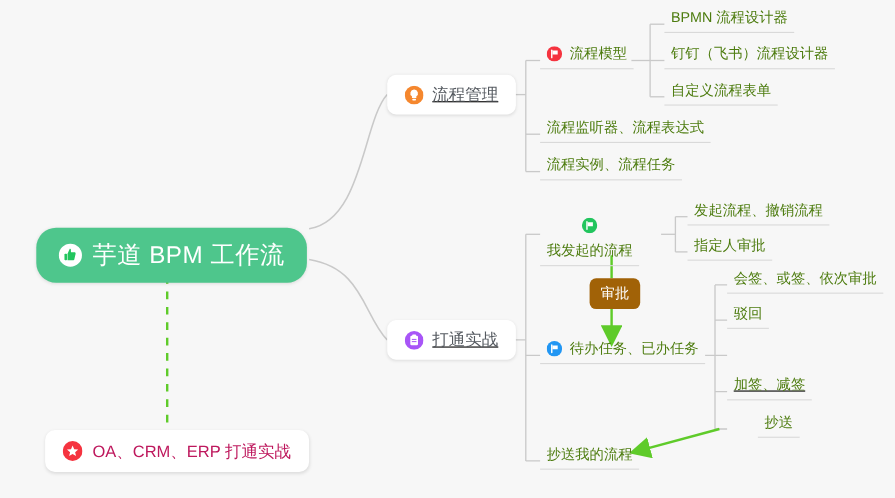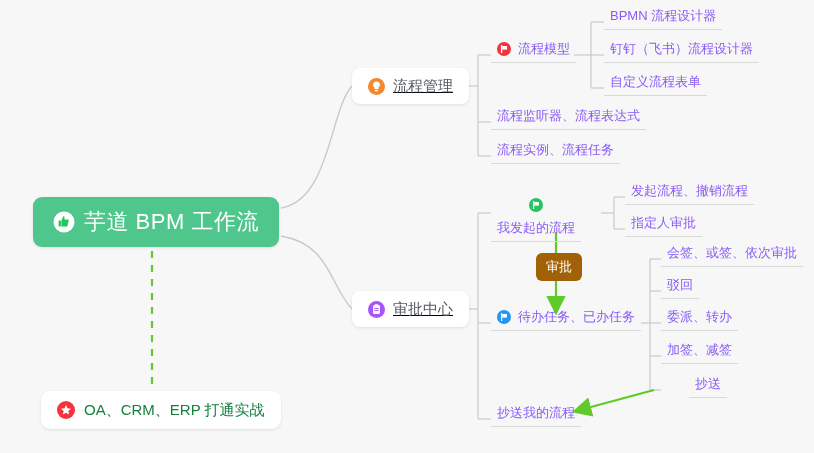--- a/index.html
+++ b/index.html
@@ -68,40 +68,40 @@
     position: absolute;
     display: flex;
     align-items: center;
     gap: 7px;
     border-bottom: 1px solid #d9d9d9;
     padding: 0 6px 4px 6px;
     box-sizing: border-box;
     white-space: nowrap;
   }
   .leaf-label {
-    color: #8b5cf6;
+    color: #4d7c0f;
     font-size: 13px;
     white-space: nowrap;
   }
 
   
   .callout-node {
     position: absolute;
     display: flex;
     align-items: center;
     gap: 9px;
     background: #ffffff;
     border-radius: 9px;
     box-shadow: 0 1px 3px rgba(0,0,0,0.10);
     padding: 0 16px;
     height: 38px;
     box-sizing: border-box;
   }
   .callout-label {
-    color: #15803d;
+    color: #be185d;
     font-size: 15px;
     white-space: nowrap;
   }
 
   
   .badge-node {
     position: absolute;
     display: flex;
     align-items: center;
     justify-content: center;
@@ -176,21 +176,21 @@
     <path d="M 650 390 L 661 390" stroke="#c9c9c9" stroke-width="1.2" fill="none"></path>
 
     <path d="M 556 232 L 556 253" stroke="#5fcb2a" stroke-width="2.2" fill="none"></path>
     <path d="M 556 281 L 556 311" stroke="#5fcb2a" stroke-width="2.2" fill="none" marker-end="url(#arrowGreen)"></path>
 
     <path d="M 654 390 L 576 411" stroke="#5fcb2a" stroke-width="2.2" fill="none" marker-end="url(#arrowGreen)"></path>
 
     <path d="M 152 398 L 152 232" stroke="#5fcb2a" stroke-width="2.2" stroke-dasharray="7 7" fill="none" marker-end="url(#arrowGreenUp)"></path>
   </svg>
 
-  <div class="root-node" style="left:33px; top:197px;">
+  <div class="root-node" style="left:33px; top:207px;border-radius:18px;">
     <span class="icon">
       <svg width="22" height="22" viewBox="0 0 22 22">
         <circle cx="11" cy="11" r="10.5" fill="#ffffff"></circle>
         <path d="M8.4 9.6 L10.2 5.6 C10.4 5.1 11.2 5.1 11.4 5.7 L11.5 8.4
                  L14.6 8.4 C15.4 8.4 15.9 9.1 15.7 9.8 L14.6 14.6
                  C14.5 15.2 14 15.6 13.4 15.6 L8.4 15.6 Z" fill="#22c55e"></path>
         <rect x="5.6" y="9.6" width="2.3" height="6" rx="0.7" fill="#22c55e"></rect>
       </svg>
     </span>
     <span class="root-label">芋道 BPM 工作流</span>
@@ -211,21 +211,21 @@
   <div class="branch-node" style="left:352px; top:291px;">
     <span class="icon">
       <svg width="17" height="17" viewBox="0 0 17 17">
         <circle cx="8.5" cy="8.5" r="8.5" fill="#a855f7"></circle>
         <rect x="5" y="4.3" width="7" height="8.6" rx="1.1" fill="#ffffff"></rect>
         <rect x="6.7" y="3.2" width="3.6" height="2" rx="0.8" fill="#ffffff"></rect>
         <rect x="6.4" y="7.1" width="4.2" height="0.9" fill="#a855f7"></rect>
         <rect x="6.4" y="9.1" width="4.2" height="0.9" fill="#a855f7"></rect>
       </svg>
     </span>
-    <span class="branch-label">审批中心</span>
+    <span class="branch-label">打通实战</span>
   </div>
 
   <div class="leaf-node" style="left:491px; top:40px;">
     <span class="icon">
       <svg width="14" height="14" viewBox="0 0 14 14">
         <circle cx="7" cy="7" r="7" fill="#f5333f"></circle>
         <path d="M4.6 3.6 L4.6 10.4" stroke="#ffffff" stroke-width="1.3" stroke-linecap="round"></path>
         <path d="M5.2 4 L10 4 L10 7.6 L5.2 7.6 Z" fill="#ffffff"></path>
       </svg>
     </span>
@@ -283,25 +283,22 @@
   </div>
 
   <div class="leaf-node" style="left:661px; top:244px;">
     <span class="leaf-label">会签、或签、依次审批</span>
   </div>
 
   <div class="leaf-node" style="left:661px; top:276px;font-family:Liberation Serif, serif;">
     <span class="leaf-label">驳回</span>
   </div>
 
-  <div class="leaf-node" style="left:661px; top:308px;">
-    <span class="leaf-label">委派、转办</span>
-  </div>
-
-  <div class="leaf-node" style="left:661px; top:341px;">
+
+  <div class="leaf-node" style="left:661px; top:341px;text-decoration:underline;">
     <span class="leaf-label">加签、减签</span>
   </div>
 
   <div class="leaf-node" style="left:661px; top:375px;margin-left:28px;">
     <span class="leaf-label">抄送</span>
   </div>
 
   <div class="leaf-node" style="left:491px; top:404px;">
     <span class="leaf-label">抄送我的流程</span>
   </div>

